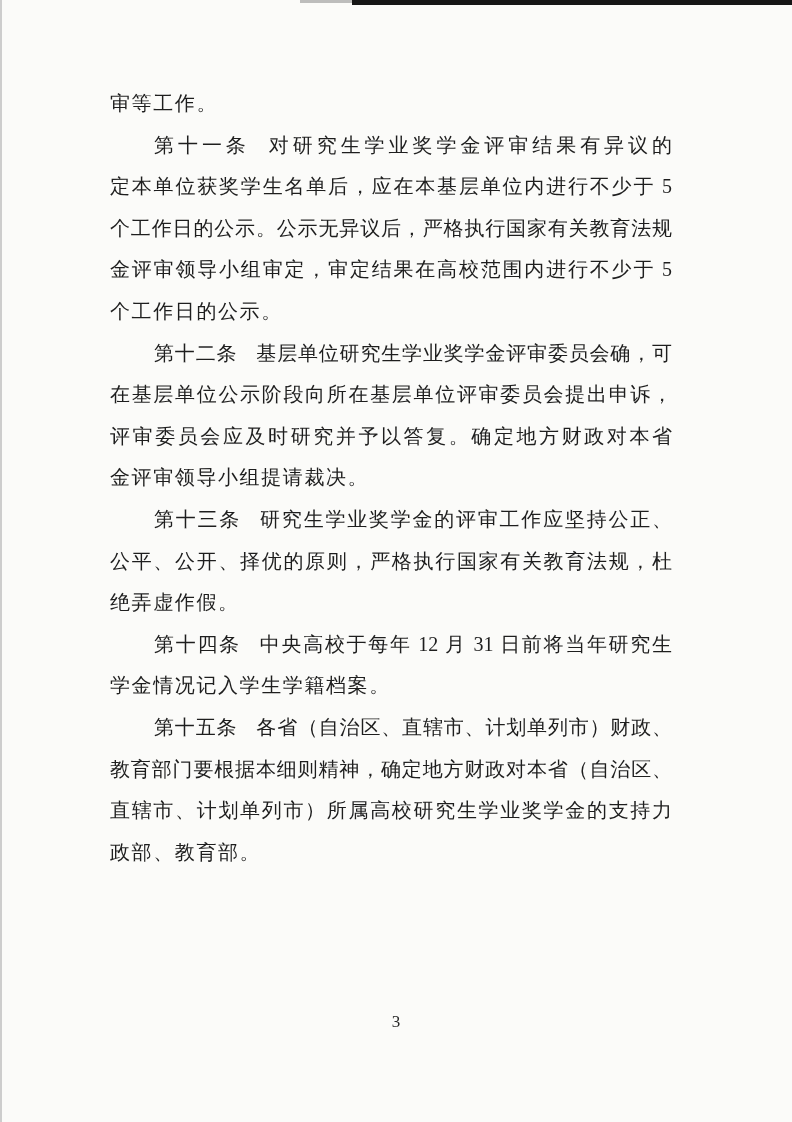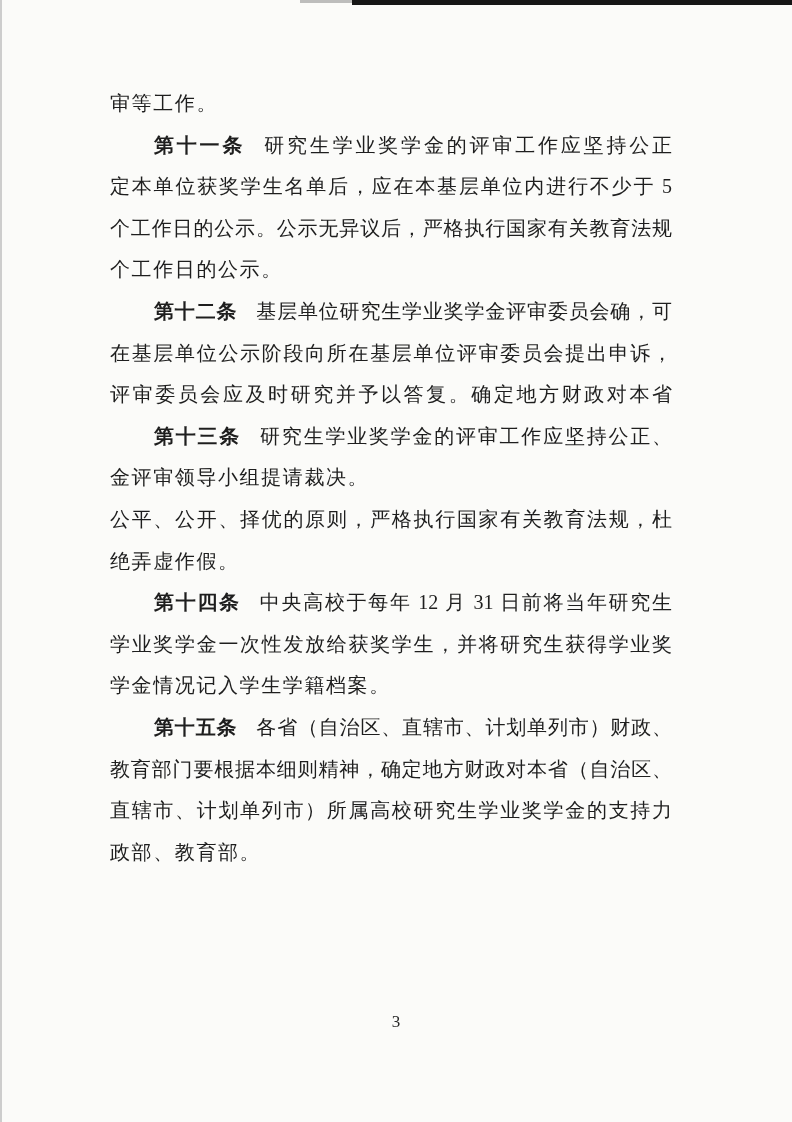--- a/index.html
+++ b/index.html
@@ -39,51 +39,51 @@
     white-space: nowrap;
   }
   .line.j {
     letter-spacing: 0;
     white-space: normal;
     text-align: justify;
     text-align-last: justify;
     text-justify: inter-character;
   }
   .line.ind { padding-left: 44px; }
-  .art { font-weight: 700; margin-right: .95em; }
+  .art { font-weight: 400; margin-right: .95em; }
   .page-num {
     position: absolute; top: 1012px; left: 0; width: 100%;
     text-align: center;
     font-size: 17px;
     color: #2a2a2a;
   }
 </style>
 </head>
 <body>
 
 <div class="page">
   <div class="edge-top-fade"></div>
   <div class="edge-top"></div>
   <div class="edge-left"></div>
 
   <div class="page-text">
     <div class="line"><span>审等工作。</span></div>
-    <div class="line j ind"><span class="art">第十一条</span><span>研究生学业奖学金的评审工作应坚持公正</span></div>
+    <div class="line j ind"><span class="art">第十一条</span><span>对研究生学业奖学金评审结果有异议的</span></div>
     <div class="line j"><span>定本单位获奖学生名单后，应在本基层单位内进行不少于 5</span></div>
     <div class="line j"><span>个工作日的公示。公示无异议后，严格执行国家有关教育法规</span></div>
+    <div class="line j"><span>金评审领导小组审定，审定结果在高校范围内进行不少于 5</span></div>
     <div class="line"><span>个工作日的公示。</span></div>
     <div class="line j ind"><span class="art">第十二条</span><span>基层单位研究生学业奖学金评审委员会确，可</span></div>
     <div class="line j"><span>在基层单位公示阶段向所在基层单位评审委员会提出申诉，</span></div>
     <div class="line j"><span>评审委员会应及时研究并予以答复。确定地方财政对本省</span></div>
+    <div class="line"><span>金评审领导小组提请裁决。</span></div>
     <div class="line j ind"><span class="art">第十三条</span><span>研究生学业奖学金的评审工作应坚持公正、</span></div>
-    <div class="line"><span>金评审领导小组提请裁决。</span></div>
     <div class="line j"><span>公平、公开、择优的原则，严格执行国家有关教育法规，杜</span></div>
     <div class="line"><span>绝弄虚作假。</span></div>
     <div class="line j ind"><span class="art">第十四条</span><span>中央高校于每年 12 月 31 日前将当年研究生</span></div>
-    <div class="line j"><span>学业奖学金一次性发放给获奖学生，并将研究生获得学业奖</span></div>
     <div class="line"><span>学金情况记入学生学籍档案。</span></div>
     <div class="line j ind"><span class="art">第十五条</span><span>各省（自治区、直辖市、计划单列市）财政、</span></div>
     <div class="line j"><span>教育部门要根据本细则精神，确定地方财政对本省（自治区、</span></div>
     <div class="line j"><span>直辖市、计划单列市）所属高校研究生学业奖学金的支持力</span></div>
     <div class="line"><span>政部、教育部。</span></div>
   </div>
 
   <div class="page-num">3</div>
 </div>
 

